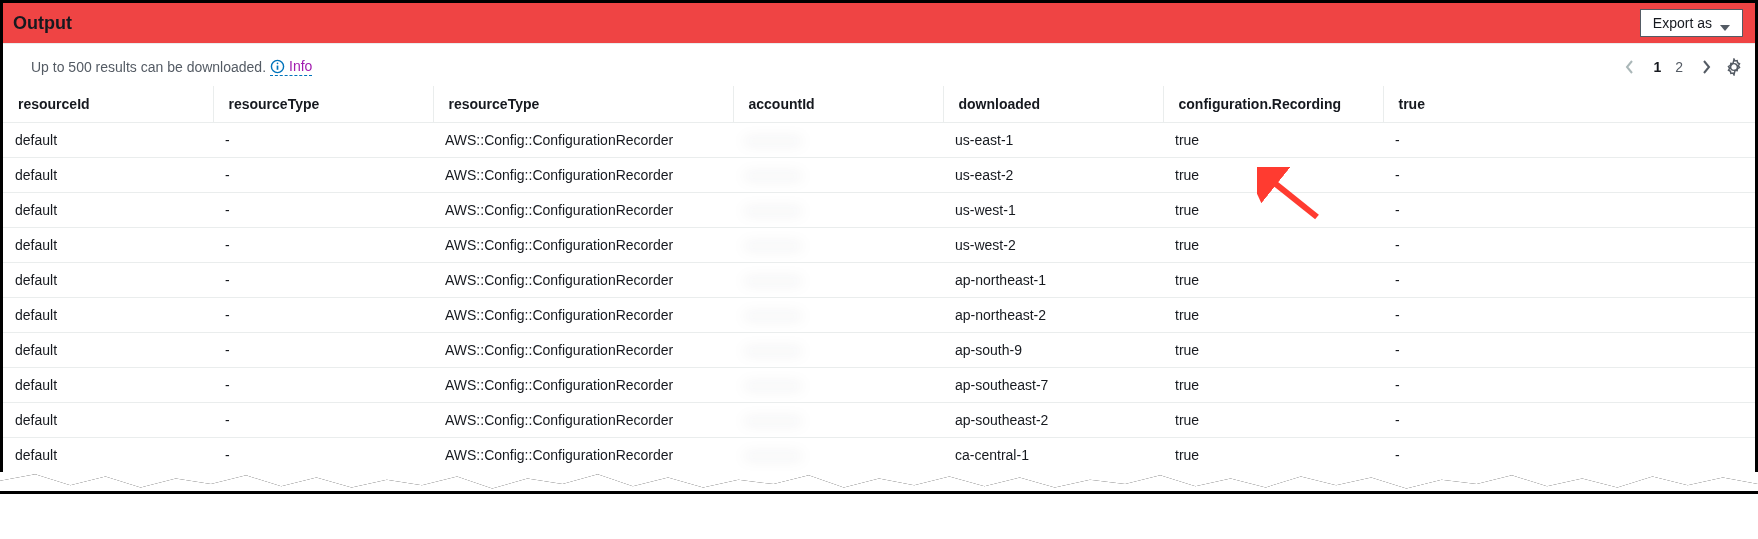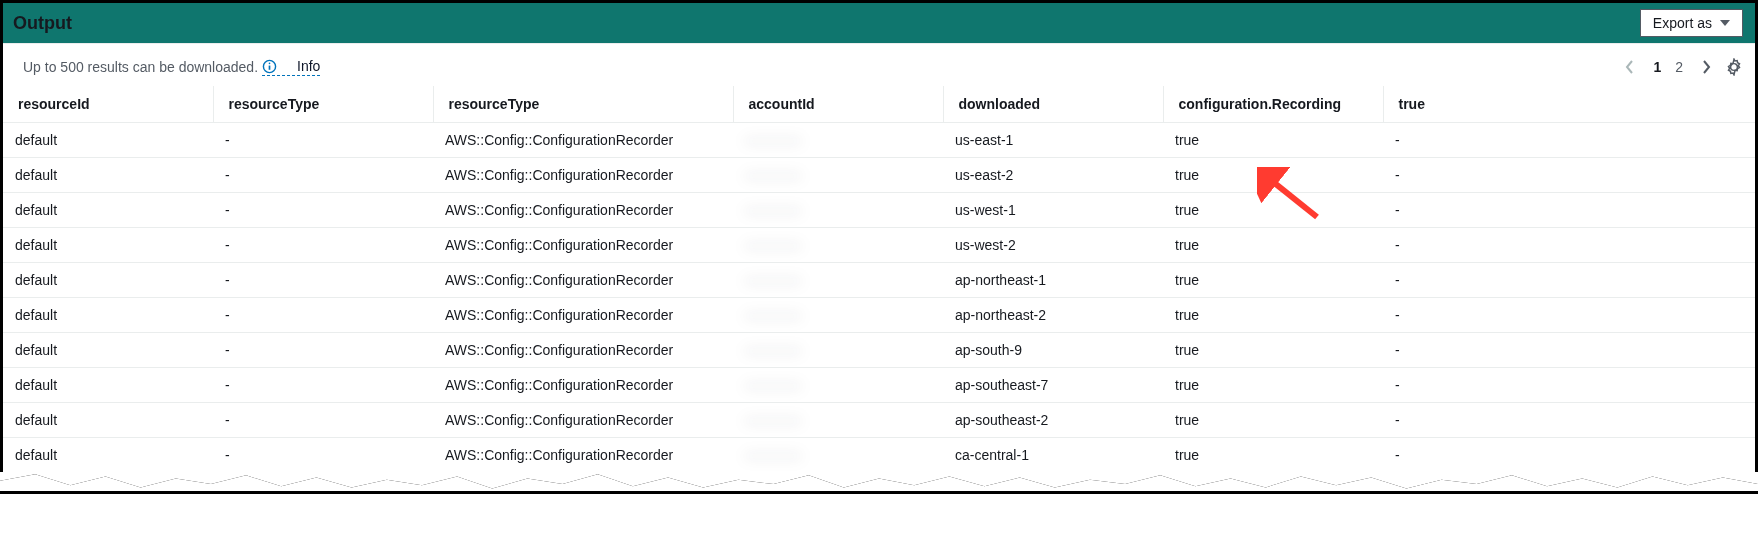--- a/index.html
+++ b/index.html
@@ -1,24 +1,24 @@
 <!DOCTYPE html>
 <html><head>
 <meta charset="utf-8">
 <style>
 *{box-sizing:border-box;margin:0;padding:0;}
 body{font-family:"Amazon Ember","Helvetica Neue",Arial,sans-serif;font-size:14px;color:#16191f;background:#fff;width:1758px;}
 .panel{border:3px solid #000;border-bottom:none;background:#fff;position:relative;}
-.panel-header{display:flex;align-items:center;justify-content:space-between;padding:6px 12px 6px 10px;border-bottom:1px solid #eaeded;background:#0f766e;}
+.panel-header{display:flex;align-items:center;justify-content:space-between;padding:6px 12px 6px 10px;border-bottom:1px solid #eaeded;background:#ef4444;}
 .panel-title{font-size:18px;font-weight:700;color:#16191f;}
-.export-btn{border:1px solid #545b64;background:#fff;padding:5px 12px;font-size:14px;color:#16191f;display:flex;align-items:center;gap:8px;cursor:pointer;}
+.export-btn{border:1px solid #545b64;background:#fff;padding:5px 12px;font-size:14px;color:#16191f;display:flex;align-items:flex-end;gap:8px;cursor:pointer;}
 .caret-down{width:0;height:0;border-left:5px solid transparent;border-right:5px solid transparent;border-top:6px solid #545b64;}
-.subheader{display:flex;align-items:center;justify-content:space-between;padding:14px 12px 10px 20px;}
+.subheader{display:flex;align-items:center;justify-content:space-between;padding:14px 12px 10px 28px;}
 .subheader-left{display:flex;align-items:center;gap:4px;color:#545b64;font-size:14px;}
-.info-link{display:inline-flex;align-items:center;gap:20px;color:#0f172a;border-bottom:1px dashed #0073bb;text-decoration:none;cursor:pointer;padding-bottom:1px;}
+.info-link{display:inline-flex;align-items:center;gap:4px;color:#a21caf;border-bottom:1px dashed #0073bb;text-decoration:none;cursor:pointer;padding-bottom:1px;}
 .info-icon{width:15px;height:15px;display:inline-block;}
 .subheader-right{display:flex;align-items:center;gap:10px;}
 .pager{display:flex;align-items:center;gap:14px;}
 .pager-arrow{width:18px;height:18px;display:flex;align-items:center;justify-content:center;cursor:pointer;}
 .pager-arrow svg{width:10px;height:14px;}
 .pager-num{font-size:14px;cursor:pointer;color:#545b64;}
 .pager-num.active{font-weight:700;color:#16191f;}
 .gear{width:18px;height:18px;cursor:pointer;}
 .table{width:100%;border-collapse:collapse;}
 .table th{text-align:left;font-weight:700;font-size:14px;color:#16191f;padding:10px 15px;border-bottom:1px solid #eaeded;border-right:1px solid #eaeded;}

